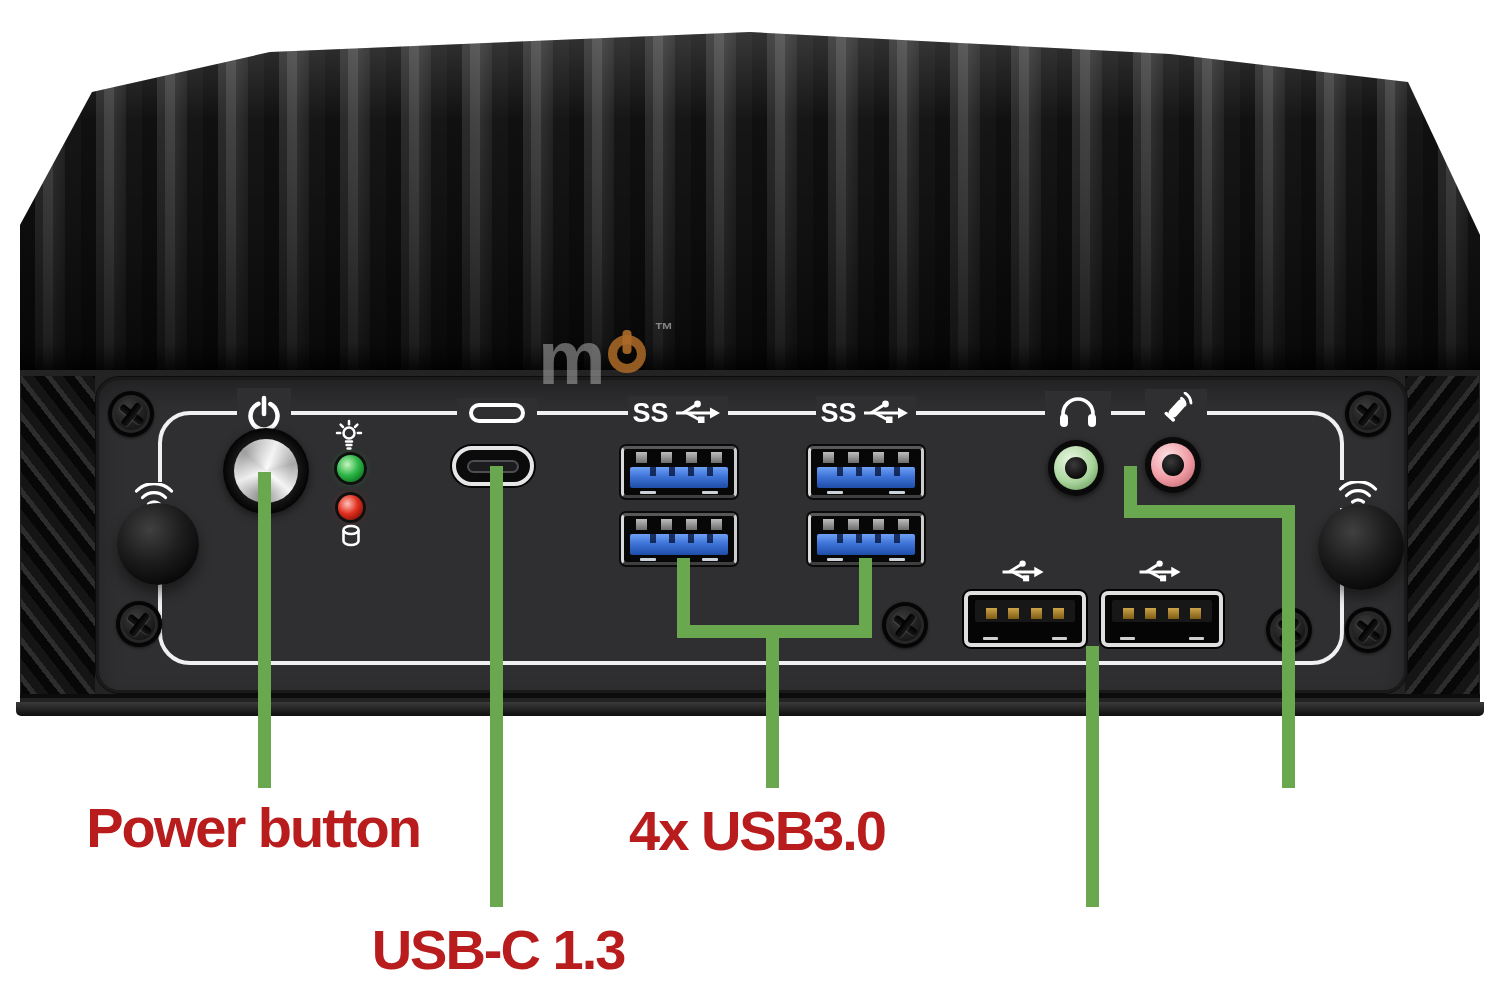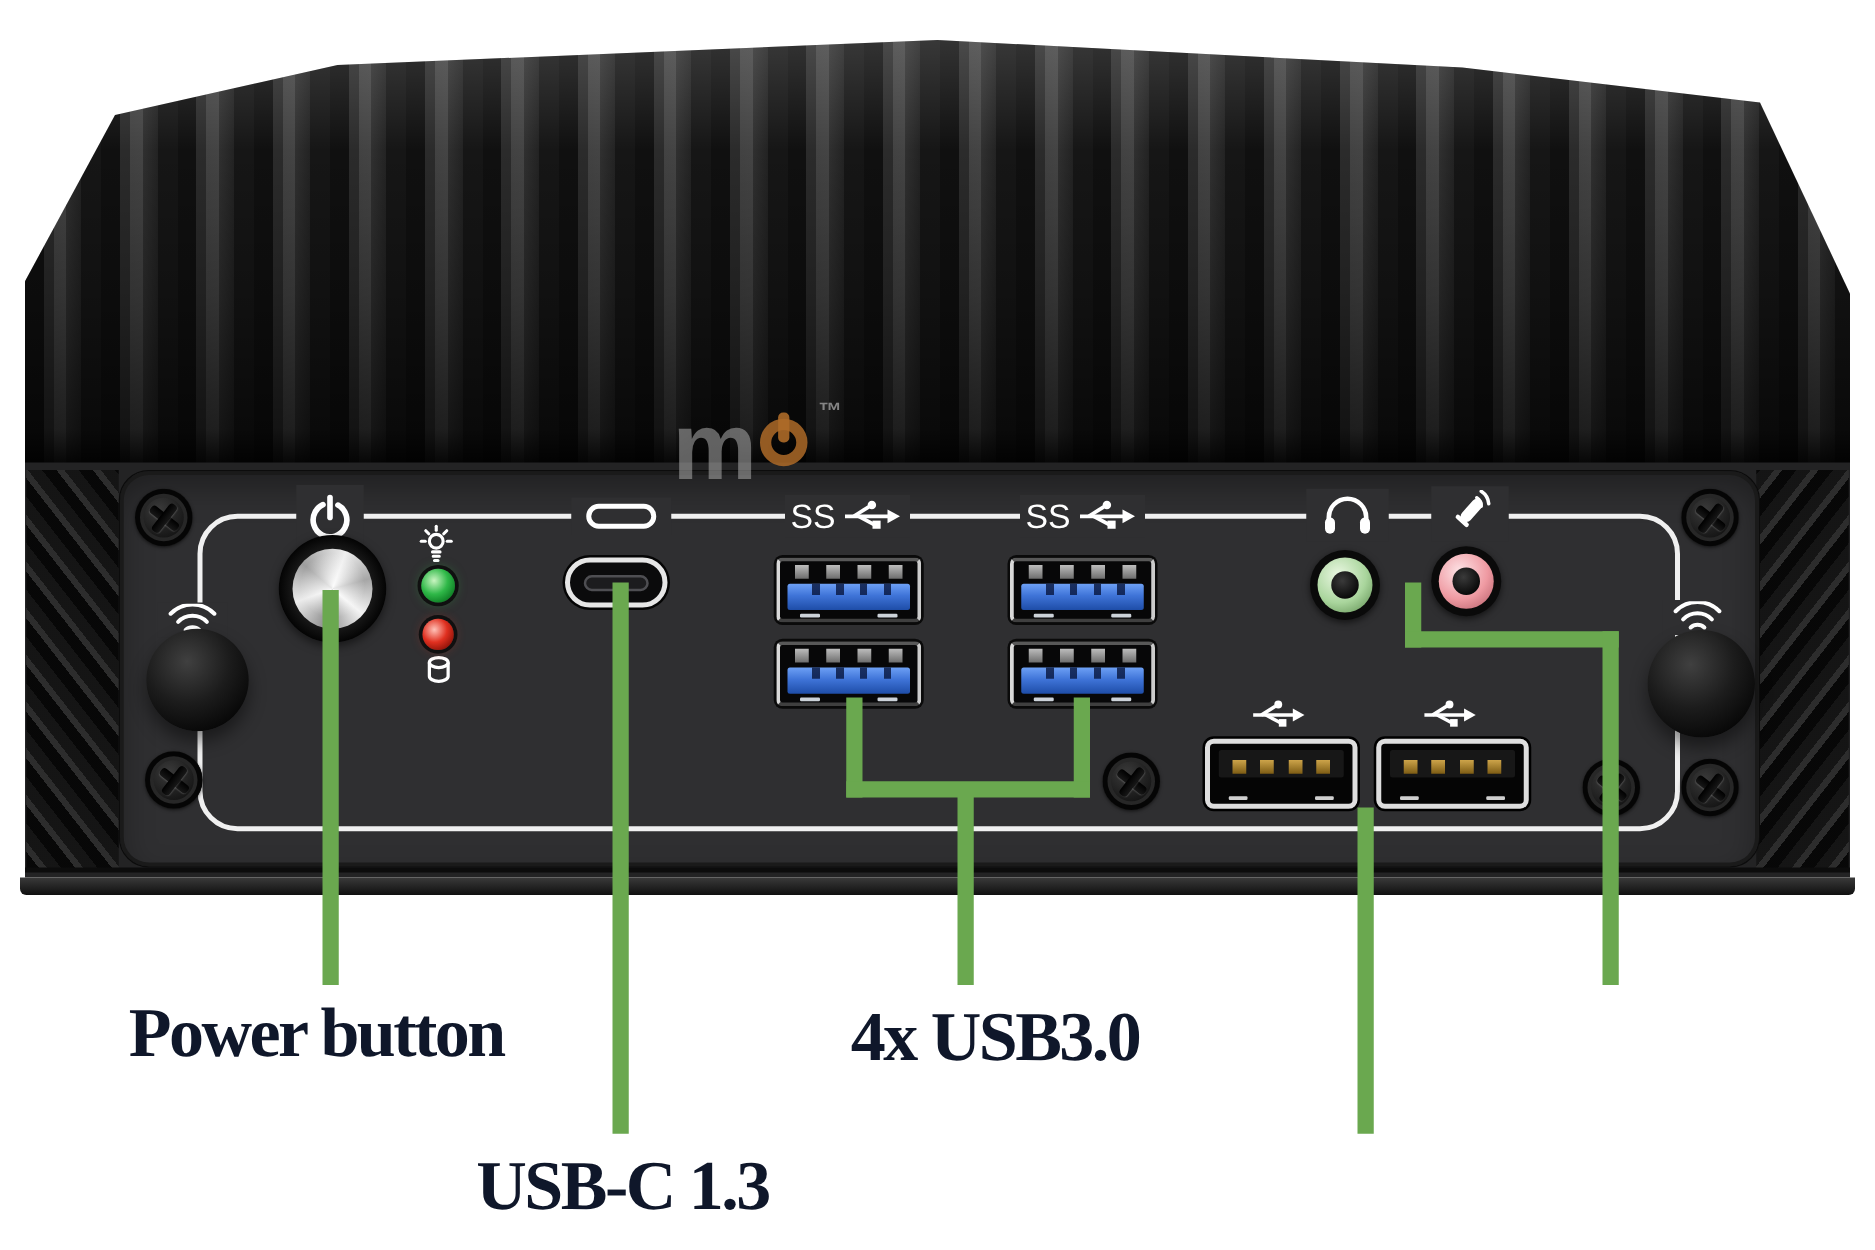--- a/index.html
+++ b/index.html
@@ -33,21 +33,21 @@
   .panel{position:absolute;left:95px;top:376px;width:1313px;height:318px;z-index:2;
     background:#2f2f31;border:1px solid #0c0c0c;border-radius:24px;
     box-shadow:inset 0 0 0 3px #1a1a1a, inset 0 12px 26px rgba(0,0,0,.35);}
 
   .white-line{position:absolute;left:158px;top:411px;width:1186px;height:254px;z-index:3;
     border:4px solid #f0f0f0;border-radius:32px;}
 
   
   .iconbox{position:absolute;display:flex;align-items:center;justify-content:center;z-index:4;}
   .mask{background:#2f2f31;}
-  .ss-text{color:#fff;font-weight:normal;font-size:27px;letter-spacing:0;margin-right:5px;line-height:1;}
+  .ss-text{color:#fff;font-weight:bold;font-size:27px;letter-spacing:0;margin-right:5px;line-height:1;}
 
   
   .pwr{position:absolute;left:223px;top:428px;width:86px;height:86px;border-radius:50%;z-index:4;
     background:radial-gradient(circle,#181818 52%,#000 74%);
     display:flex;align-items:center;justify-content:center;box-shadow:0 3px 8px rgba(0,0,0,.5);}
   .pwr-face{width:64px;height:64px;border-radius:50%;position:relative;
     background:conic-gradient(from 20deg,#efefef,#a6a6a6 55deg,#f4f4f4 110deg,#8c8c8c 170deg,
                #ececec 230deg,#9d9d9d 290deg,#efefef 360deg);}
   .pwr-face::after{content:"";position:absolute;inset:0;border-radius:50%;
     background:radial-gradient(circle at 50% 46%,rgba(255,255,255,.8),rgba(255,255,255,0) 55%);}
@@ -114,21 +114,21 @@
       border-radius:50%;margin:15px 4px 0 4px;position:relative;}
   .wm .o::after{content:"";position:absolute;left:50%;top:-14px;transform:translateX(-50%);
       width:9px;height:24px;border-radius:4px;background:rgba(173,106,40,.9);}
   .wm .suffix{color:rgba(190,118,44,.9);transform:translateY(15px);}
   .wm .tm{font-size:19px;font-weight:bold;letter-spacing:0;color:rgba(150,150,150,.85);
       margin-left:5px;transform:translateY(0px);}
 
   
   .gline{position:absolute;background:#6aa84f;z-index:7;}
   .callout-label{position:absolute;transform:translateX(-50%);white-space:nowrap;z-index:8;
-      font-size:56px;font-weight:bold;letter-spacing:-2px;color:#0f172a;font-family:Liberation Serif, serif;}
+      font-size:56px;font-weight:bold;letter-spacing:-2px;color:#b91c1c;}
 </style>
 </head>
 <body>
 
 <div id="stage">
 
   <div class="fins"></div>
   <div class="face"></div>
   <div class="side-fins l"></div>
   <div class="side-fins r"></div>
@@ -375,15 +375,15 @@
   <div class="gline" style="left:859px;top:558px;width:13px;height:80px;"></div>
   <div class="gline" style="left:677px;top:625px;width:195px;height:13px;"></div>
   <div class="gline" style="left:766px;top:636px;width:13px;height:152px;"></div>
   <div class="gline" style="left:1086px;top:646px;width:13px;height:261px;"></div>
   <div class="gline" style="left:1124px;top:466px;width:13px;height:52px;"></div>
   <div class="gline" style="left:1124px;top:505px;width:171px;height:13px;"></div>
   <div class="gline" style="left:1282px;top:505px;width:13px;height:283px;"></div>
 
   <div class="callout-label" style="left:253px;top:795px;">Power button</div>
   <div class="callout-label" style="left:498px;top:917px;">USB-C 1.3</div>
-  <div class="callout-label" style="left:796px;top:798px;text-align:right;">4x USB3.0</div>
+  <div class="callout-label" style="left:757px;top:798px;text-align:right;">4x USB3.0</div>
 
 </div>
 
 </body></html>

